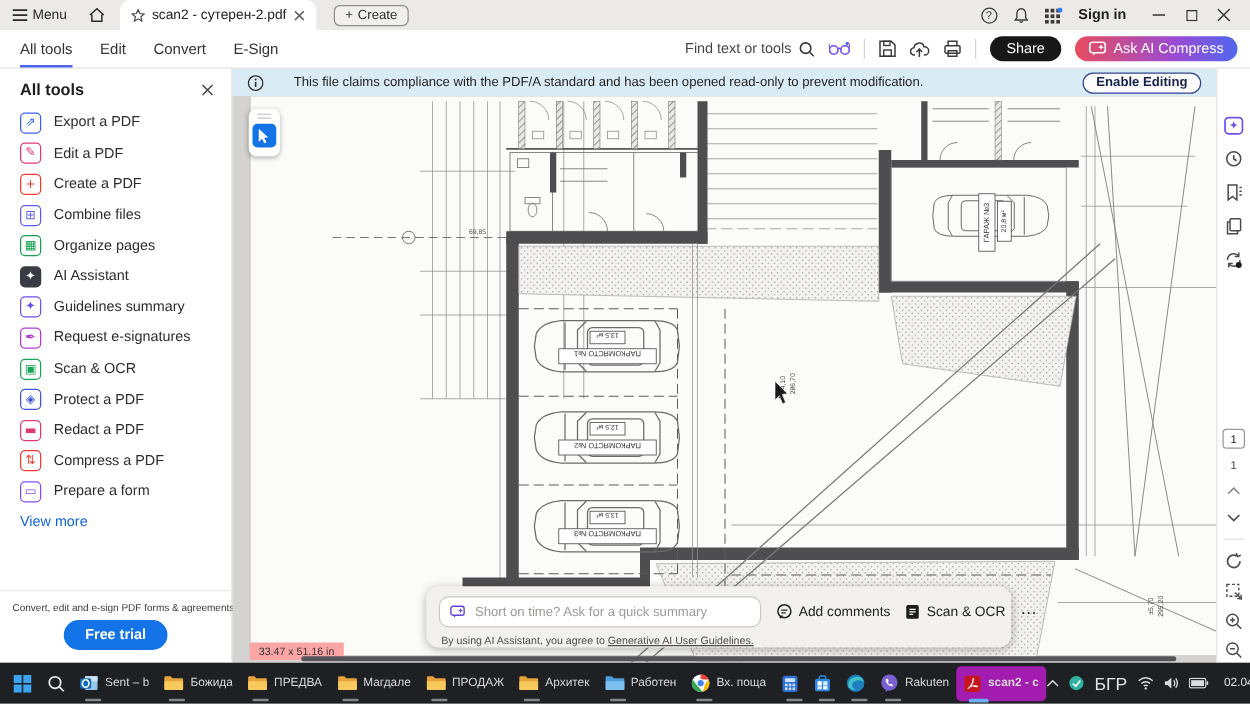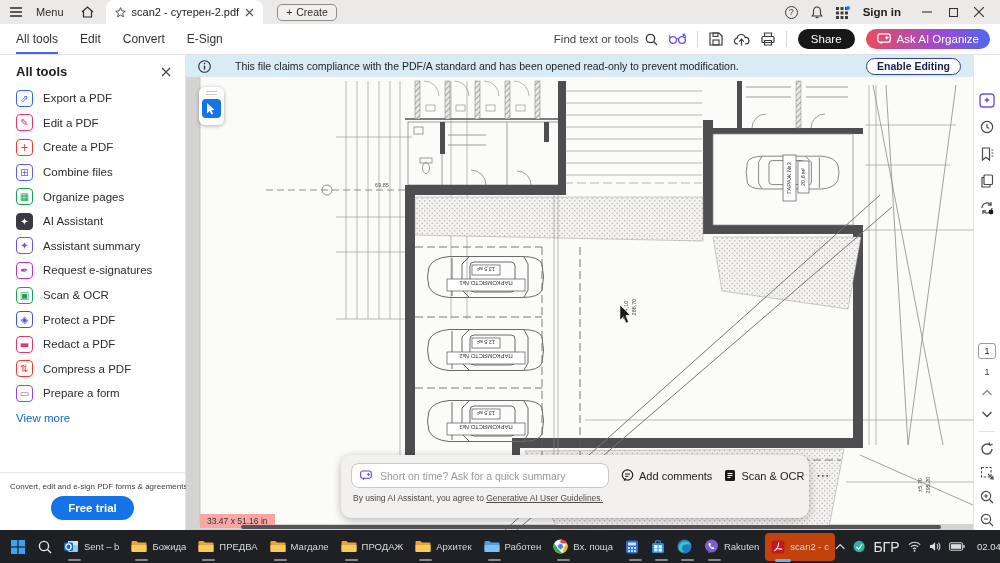--- a/index.html
+++ b/index.html
@@ -1,21 +1,21 @@
 <!DOCTYPE html>
 <html><head>
 <meta charset="utf-8">
 <style>
   * { box-sizing: border-box; }
   html,body { margin:0; padding:0; width:1000px; height:563px; overflow:hidden;
     font-family:"Liberation Sans","DejaVu Sans",sans-serif; background:#d4d3d1; }
 
   
   .titlebar { height:24px; background:#eceae8; display:flex; align-items:center; position:relative; }
-  .menu-btn { display:flex; align-items:center; gap:14px; padding:0 9px 0 10px; font-size:11px; color:#2c2c2c; cursor:default; }
+  .menu-btn { display:flex; align-items:center; gap:4px; padding:0 9px 0 10px; font-size:11px; color:#2c2c2c; cursor:default; }
   .home-btn { padding:0 8px; display:flex; align-items:center; }
   .doc-tab { margin-left:4px; background:#fff; height:24px; border-radius:8px 8px 0 0; display:flex; align-items:center; gap:6px; padding:0 9px; font-size:11px; color:#222; min-width:148px; }
   .doc-tab .ttl { white-space:nowrap; }
   .create-btn { margin-left:14px; border:1px solid #8f8d8a; border-radius:5px; height:17px; display:flex; align-items:center; gap:4px; padding:0 8px; font-size:10.5px; color:#2c2c2c; background:#f2f0ee; }
   .tb-right { margin-left:auto; display:flex; align-items:center; gap:13px; padding-right:8px; }
   .help-circ { width:13px; height:13px; border:1.2px solid #3c3c3c; border-radius:50%; font-size:9px; line-height:11px; text-align:center; color:#3c3c3c; }
   .signin { font-size:11.5px; font-weight:bold; color:#1d1d1d; }
   .winctl { display:flex; }
   .winctl span { width:26px; text-align:center; color:#333; display:flex; justify-content:center; align-items:center; height:24px; }
 
@@ -56,21 +56,21 @@
   .drawing { position:absolute; left:0; top:0; }
 
   .float-tool { position:absolute; left:13px; top:10px; width:25px; height:38px; background:#fff; border-radius:6px; box-shadow:0 1px 4px rgba(0,0,0,.3); padding:3px; }
   .float-tool .grip { height:6px; display:flex; flex-direction:column; gap:2px; padding:1px 4px; }
   .float-tool .grip i { height:1.5px; background:#c9c8c6; display:block; }
   .float-tool .selbtn { width:19px; height:19px; background:#1473e6; border-radius:4px; margin-top:3px; display:flex; align-items:center; justify-content:center; }
 
   .size-chip { position:absolute; left:14px; bottom:2px; background:#fca5a5; color:#333; font-size:8.5px; padding:2px 7px; }
   .hscroll { position:absolute; left:55px; bottom:1px; width:700px; height:4px; background:#55555a; border-radius:2px; }
 
-  .ai-bar { position:absolute; left:155px; bottom:12px; width:468px; background:#f2f1ef; border-radius:10px; box-shadow:0 2px 8px rgba(0,0,0,.28); padding:8px 10px 15px; }
+  .ai-bar { position:absolute; left:155px; bottom:12px; width:468px; background:#f2f1ef; border-radius:10px; box-shadow:0 2px 8px rgba(0,0,0,.28); padding:8px 10px 1px; }
   .ai-row { display:flex; align-items:center; gap:12px; }
   .ai-input { flex:0 0 258px; display:flex; align-items:center; gap:6px; background:#fff; border:1px solid #c9c8c6; border-radius:8px; height:25px; padding:0 8px; }
   .ai-input input { border:none; outline:none; font-size:10.5px; width:100%; font-family:inherit; color:#333; background:transparent; }
   .ai-input input::placeholder { color:#9a9a98; }
   .ai-act { display:flex; align-items:center; gap:5px; font-size:11px; color:#222; white-space:nowrap; }
   .ai-more { font-size:13px; color:#333; letter-spacing:1px; }
   .ai-disc { font-size:8.5px; color:#4c4c4c; margin-top:5px; padding-left:2px; }
   .ai-disc .lnk { text-decoration:underline; }
 
   .right-rail { width:27px; background:#fff; border-left:1px solid #e4e3e1; position:relative; }
@@ -78,21 +78,21 @@
   .page-box { width:18px; height:16px; border:1px solid #9a9a98; border-radius:3px; background:#fff; }
   .page-box input { width:100%; height:100%; border:none; outline:none; text-align:center; font-size:9px; padding:0; background:transparent; color:#222; font-family:inherit; }
   .page-total { font-size:9px; color:#444; }
   .rail-div { position:absolute; left:5px; right:5px; height:1px; background:#e2e1df; }
 
   
   .taskbar { height:33px; background:#1f2024; display:flex; align-items:center; padding:0 4px; color:#e3e3e5; }
   .task-app { display:flex; align-items:center; gap:5px; padding:0 6px; height:33px; position:relative; font-size:9.5px; color:#d9d9db; }
   .task-app .app-lbl { max-width:42px; overflow:hidden; white-space:nowrap; }
   .task-app .ind { position:absolute; bottom:2px; left:10px; width:13px; height:2.5px; background:#86878b; border-radius:2px; }
-  .task-app.active { background:#c2410c; border-radius:4px; height:28px; }
+  .task-app.active { background:#a21caf; border-radius:4px; height:28px;font-weight:bold; }
   .task-app.active .ind { background:#6cb0f2; width:16px; bottom:-1px; }
   .tray { margin-left:auto; display:flex; align-items:center; gap:8px; padding-right:6px; }
   .tray .lang { font-size:14px; }
   .clock { text-align:right; font-size:9.5px; line-height:1.25; }
 
   svg { display:block; }
 </style>
 </head>
 <body>
 
@@ -197,21 +197,21 @@
         <path d="M3.5 4.5 V1 H10.5 V4.5 M3.5 8.5 H10.5 V13 H3.5 Z" fill="none" stroke="#3a3a3a" stroke-width="1.2"></path>
       </svg>
     <div class="vdiv"></div>
     <span class="share-btn">Share</span>
     <span class="askai-btn">
       <svg width="14" height="12" viewBox="0 0 14 12">
           <rect x="0.8" y="0.8" width="12.4" height="8.4" rx="2.2" fill="none" stroke="#fff" stroke-width="1.3"></rect>
           <path d="M3.6 9 L3.6 11.4 L6.4 9" fill="#fff"></path>
           <path d="M9.8 2.4 l0.7 1.6 1.6 0.7 -1.6 0.7 -0.7 1.6 -0.7 -1.6 -1.6 -0.7 1.6 -0.7 Z" fill="#fff"></path>
         </svg>
-      <span>Ask AI Organize</span>
+      <span>Ask AI Compress</span>
     </span>
   </div>
 </div>
 
 <div class="app-body">
 
   <div class="sidebar">
     <div class="sb-header">
       <span class="sb-title">All tools</span>
       <span class="sb-close">
@@ -239,21 +239,21 @@
     <div class="tool-item">
         <span class="tool-icon c4">▦</span>
         <span class="lbl">Organize pages</span>
       </div>
     <div class="tool-item">
         <span class="tool-icon c5">✦</span>
         <span class="lbl">AI Assistant</span>
       </div>
     <div class="tool-item">
         <span class="tool-icon c6">✦</span>
-        <span class="lbl">Assistant summary</span>
+        <span class="lbl">Guidelines summary</span>
       </div>
     <div class="tool-item">
         <span class="tool-icon c7">✒</span>
         <span class="lbl">Request e-signatures</span>
       </div>
     <div class="tool-item">
         <span class="tool-icon c8">▣</span>
         <span class="lbl">Scan &amp; OCR</span>
       </div>
     <div class="tool-item">

